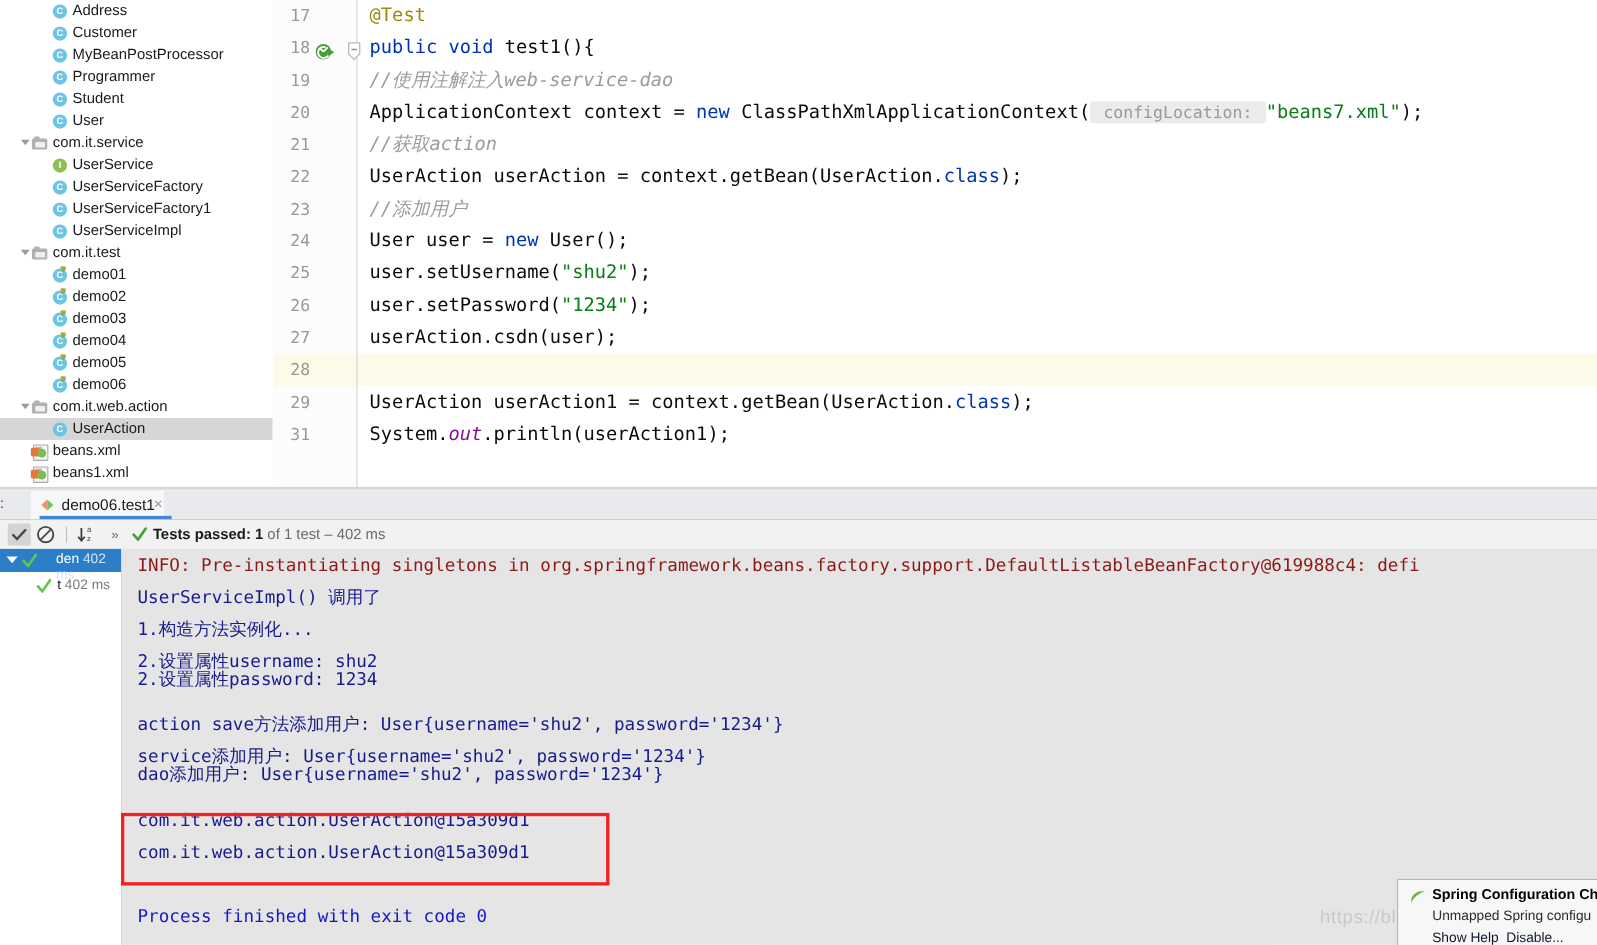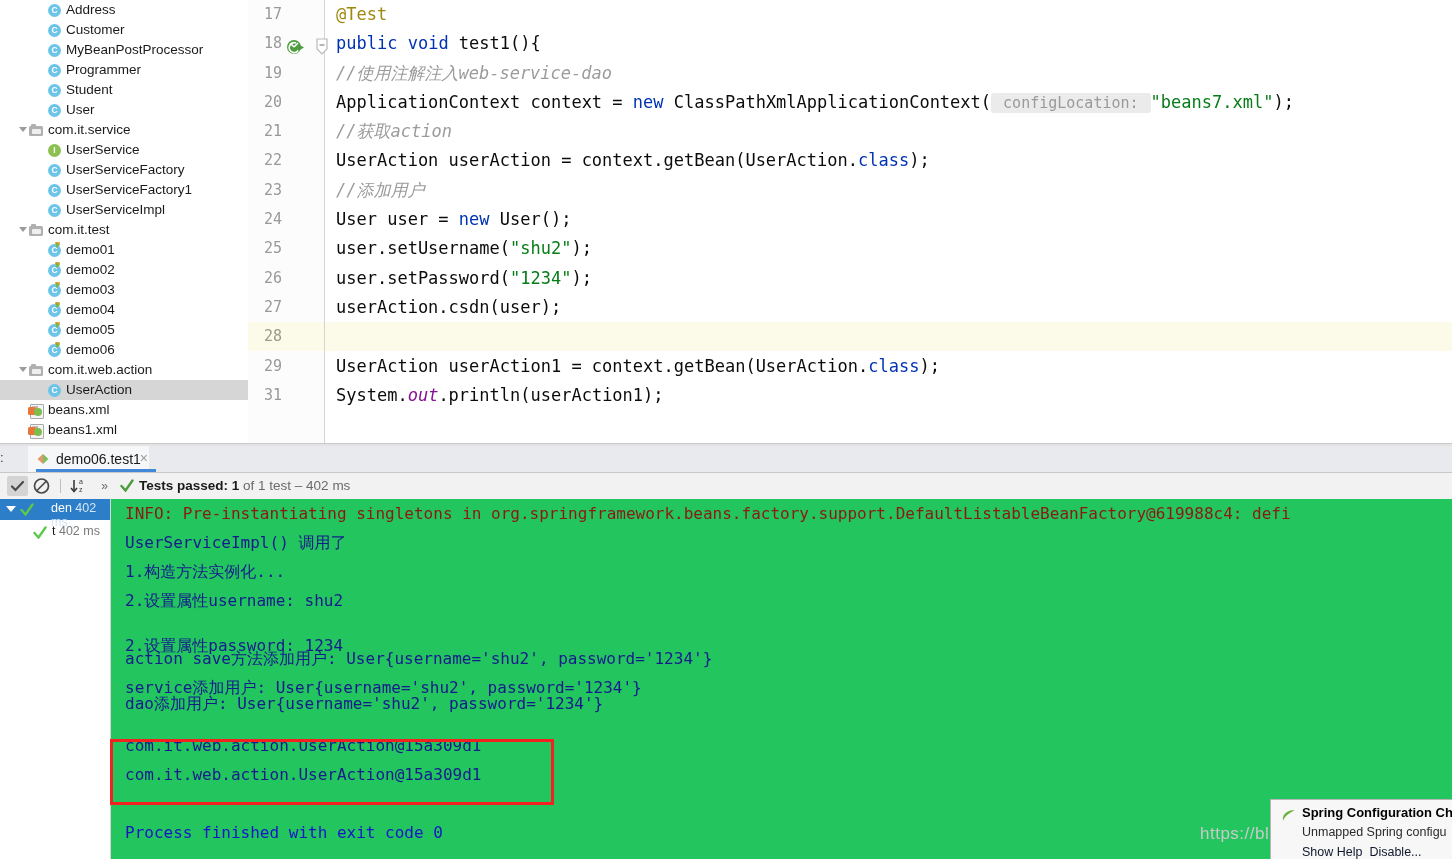--- a/index.html
+++ b/index.html
@@ -112,21 +112,21 @@
   #testtree{position:absolute;left:0;top:53px;width:110px;height:360px;background:#fff;}
   #tt-row1{position:absolute;left:0;top:0;width:110px;height:21px;background:#2b7ec7;}
   #tt-row1 .lbl{position:absolute;left:40px;top:2px;font-size:12.5px;color:#fff;margin-left:11px;}
   #tt-row1 .lbl .ms{color:#d6e6f5;}
   #tt-arrow{position:absolute;left:6px;top:7px;border-left:5px solid transparent;border-right:5px solid transparent;border-top:6px solid #fff;}
   #tt-row2{position:absolute;left:0;top:23px;width:110px;height:21px;}
   #tt-row2 .lbl{position:absolute;left:52px;top:2px;font-size:12.5px;color:#1a1a1a;}
   #tt-row2 .lbl .ms{color:#7a7a7a;}
   #tt-divider{position:absolute;left:110px;top:53px;width:1px;height:360px;background:#d6d6d6;}
 
-  #console{position:absolute;left:111px;top:53px;right:0;bottom:0;background:#22c55e;overflow:hidden;}
+  #console{position:absolute;left:111px;top:53px;right:0;bottom:0;background:#e5e5e5;overflow:hidden;}
   .cline{
     position:absolute;left:14px;height:29px;line-height:29px;white-space:nowrap;
     font-family:"DejaVu Sans Mono","Liberation Mono",monospace;font-size:16px;
   }
   .c-red{color:#8b1a16;}
   .c-blue{color:#151b8d;}
   .c-proc{color:#1616c8;}
 
   #redbox{position:absolute;left:110px;top:739px;width:438px;height:60px;border:3px solid #f42121;}
 
@@ -320,21 +320,21 @@
         <div class="lbl"><span>t</span> <span class="ms">402 ms</span></div>
       </div>
     </div>
     <div id="tt-divider"></div>
 
     <div id="console">
         <div class="cline c-red" style="top: 0px;">INFO: Pre-instantiating singletons in org.springframework.beans.factory.support.DefaultListableBeanFactory@619988c4: defi</div>
         <div class="cline c-blue" style="top: 29px;">UserServiceImpl() 调用了</div>
         <div class="cline c-blue" style="top: 58px;">1.构造方法实例化...</div>
         <div class="cline c-blue" style="top: 87px;">2.设置属性username: shu2</div>
-        <div class="cline c-blue" style="top: 132px;">2.设置属性password: 1234</div>
+        <div class="cline c-blue" style="top: 104px;">2.设置属性password: 1234</div>
         <div class="cline c-blue" style="top: 145px;">action save方法添加用户: User{username='shu2', password='1234'}</div>
         <div class="cline c-blue" style="top: 174px;">service添加用户: User{username='shu2', password='1234'}</div>
         <div class="cline c-blue" style="top: 190px;">dao添加用户: User{username='shu2', password='1234'}</div>
         <div class="cline c-blue" style="top: 232px;">com.it.web.action.UserAction@15a309d1</div>
         <div class="cline c-blue" style="top: 261px;">com.it.web.action.UserAction@15a309d1</div>
         <div class="cline c-proc" style="top: 319px;">Process finished with exit code 0</div>
       </div>
   </div>
 
   <div id="redbox"></div>

